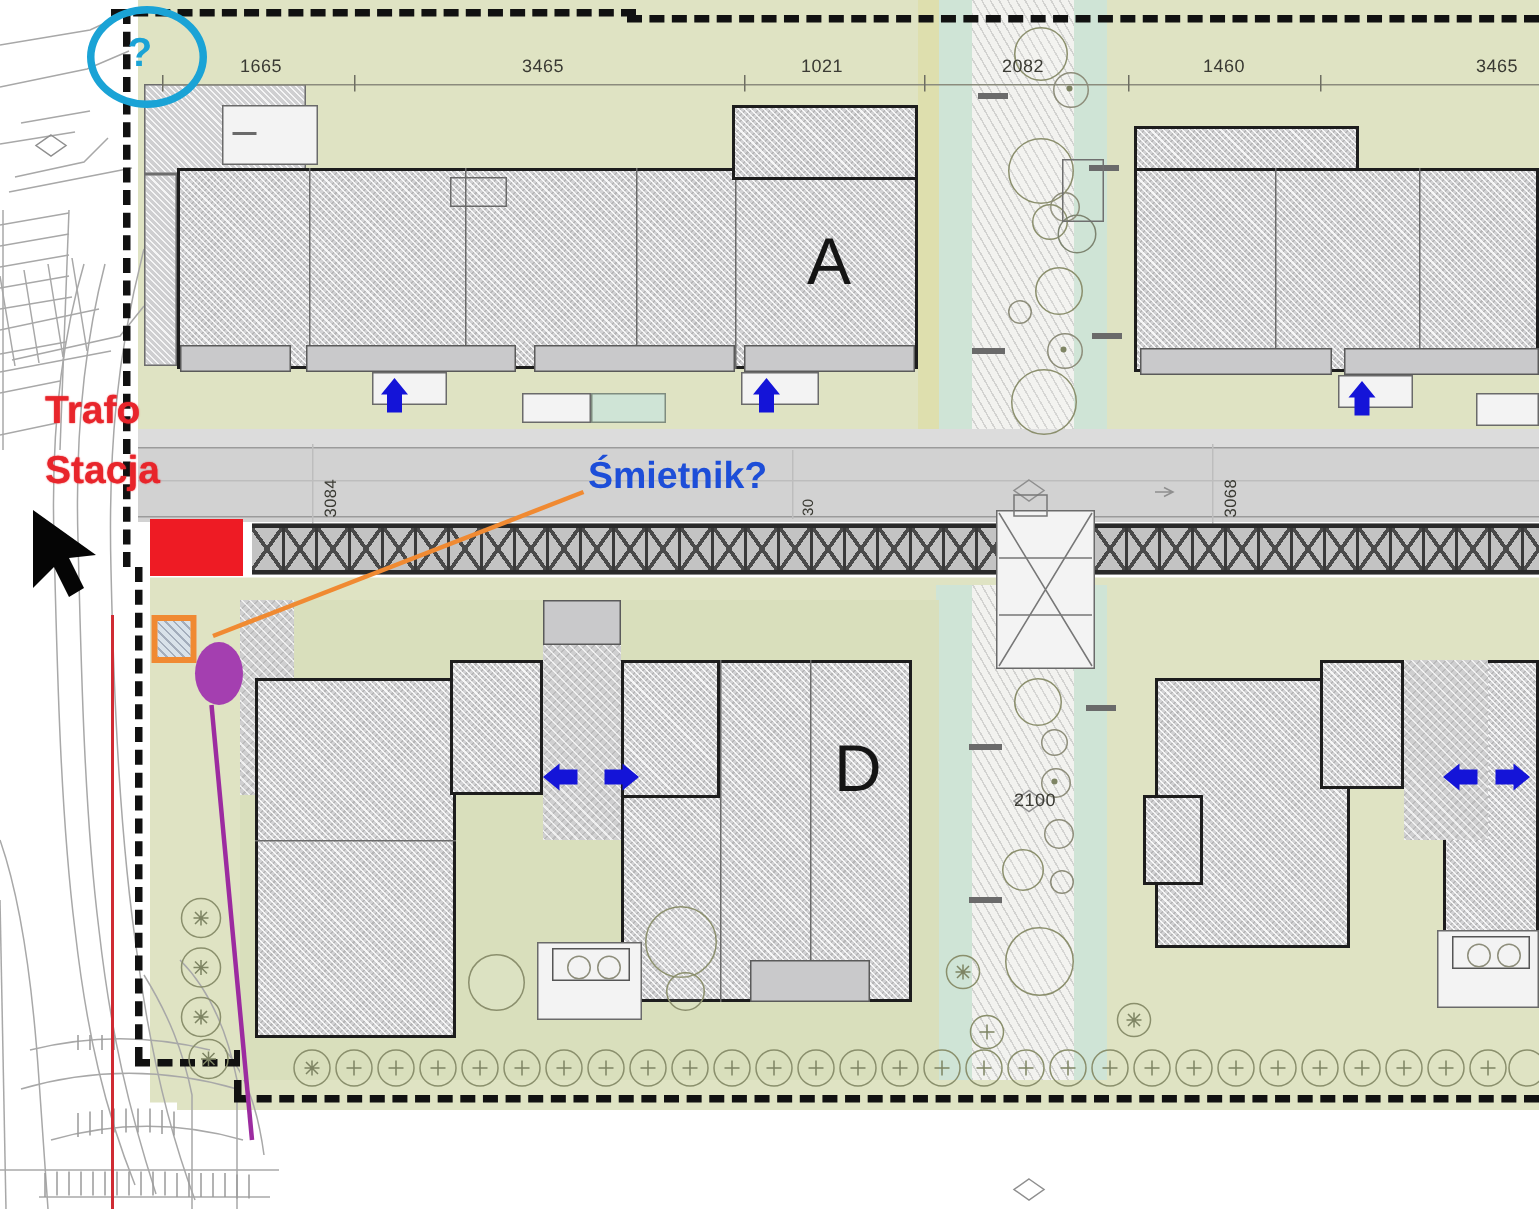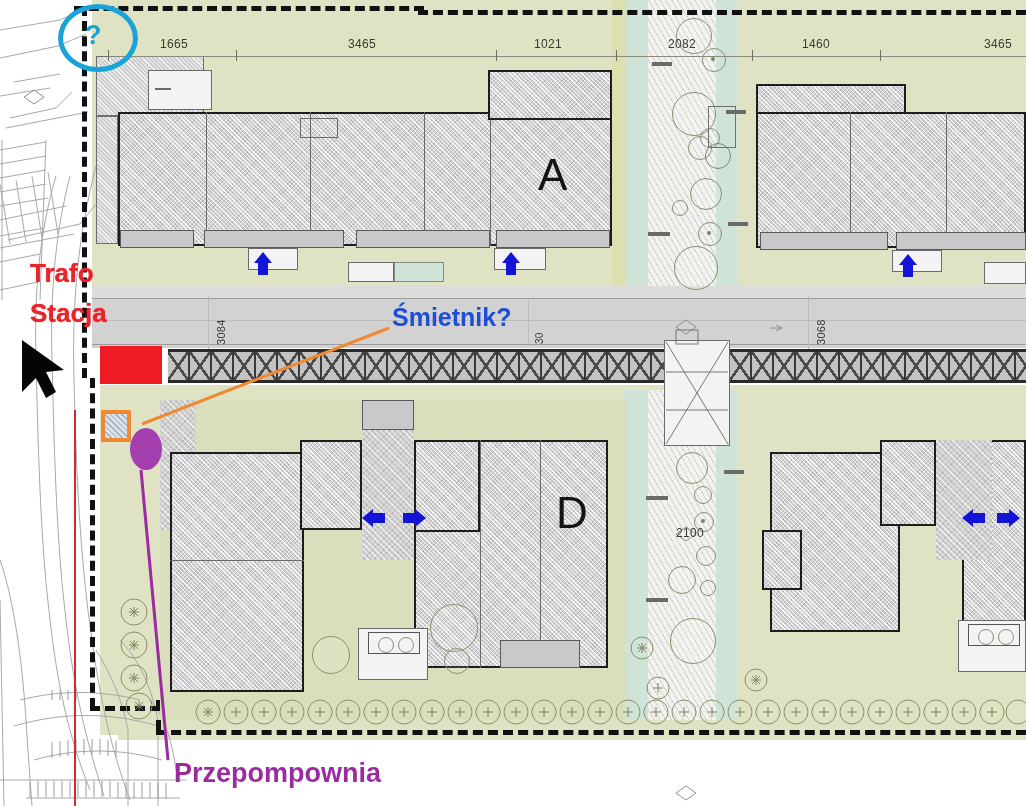--- a/index.html
+++ b/index.html
@@ -447,21 +447,20 @@
   <div class="orange-sq" style="left:101px;top:410px;width:30px;height:32px;"></div>
   <svg class="ov">
     <path d="M142,424 L389,328" stroke="#f08a32" stroke-width="3" fill="none"></path>
   </svg>
   <div class="note note-orange" style="left:392px;top:303px;">Śmietnik?</div>
 
   <div class="purple-ell" style="left:130px;top:428px;width:32px;height:42px;"></div>
   <svg class="ov">
     <path d="M141,470 L168,760" stroke="#9c2ba0" stroke-width="3" fill="none"></path>
   </svg>
-  <div class="note note-purple" style="left:174px;top:758px;">Przepompownia</div>
 
   <div class="cyan-ell" style="left:58px;top:4px;width:70px;height:58px;"></div>
   <div class="qmark" style="left:85px;top:20px;">?</div>
 
   <svg class="ov">
     <path d="M22,340 L22,392 L36,378 L46,398 L56,392 L46,372 L64,370 Z" fill="#050505"></path>
   </svg>
 
 
 </div>

